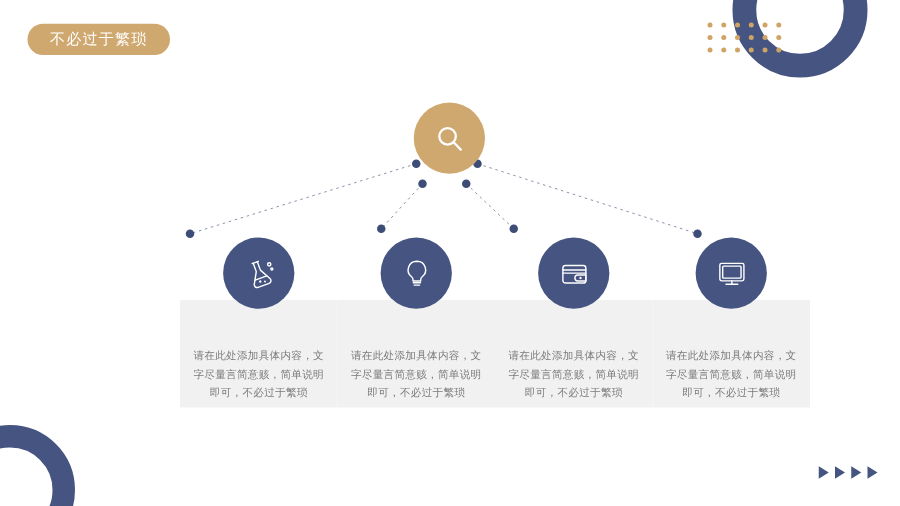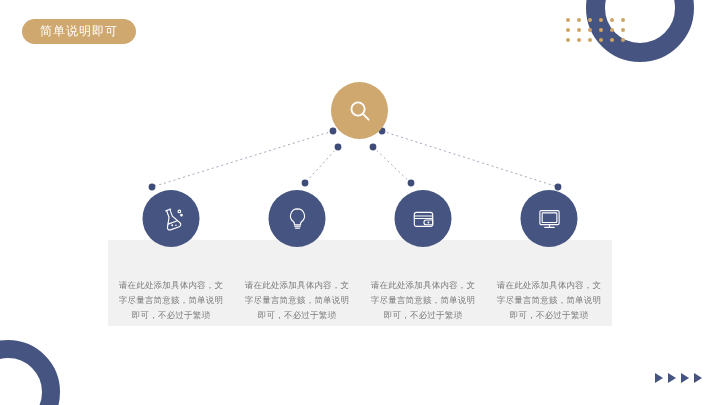--- a/index.html
+++ b/index.html
@@ -103,21 +103,21 @@
   }
 
   
   .columns {
     position: absolute;
     left: 72px;
     top: 190px;
     width: 576px;
     height: 140px;
     display: flex;
-    justify-content: center;
+    justify-content: flex-end;
   }
   .col {
     position: relative;
     width: 126px;
   }
   .node-circle {
     position: absolute;
     left: 50%;
     top: 0;
     transform: translateX(-50%);
@@ -191,21 +191,21 @@
       <span></span>
     <span></span>
       <span></span>
       <span></span>
       <span></span>
       <span></span>
       <span></span>
   </div>
 
   <div class="title-pill">
-    <span>简单说明即可</span>
+    <span>不必过于繁琐</span>
   </div>
 
   <svg class="connectors" viewBox="0 0 720 405">
     <line x1="333" y1="131" x2="152" y2="187" stroke="#8b93ab" stroke-width="0.8" stroke-dasharray="2 3"></line>
     <line x1="338" y1="147" x2="305" y2="183" stroke="#8b93ab" stroke-width="0.8" stroke-dasharray="2 3"></line>
     <line x1="373" y1="147" x2="411" y2="183" stroke="#8b93ab" stroke-width="0.8" stroke-dasharray="2 3"></line>
     <line x1="382" y1="131" x2="558" y2="187" stroke="#8b93ab" stroke-width="0.8" stroke-dasharray="2 3"></line>
     <circle cx="333" cy="131" r="3.4" fill="#3d4d78"></circle>
     <circle cx="152" cy="187" r="3.4" fill="#3d4d78"></circle>
     <circle cx="338" cy="147" r="3.4" fill="#3d4d78"></circle>

